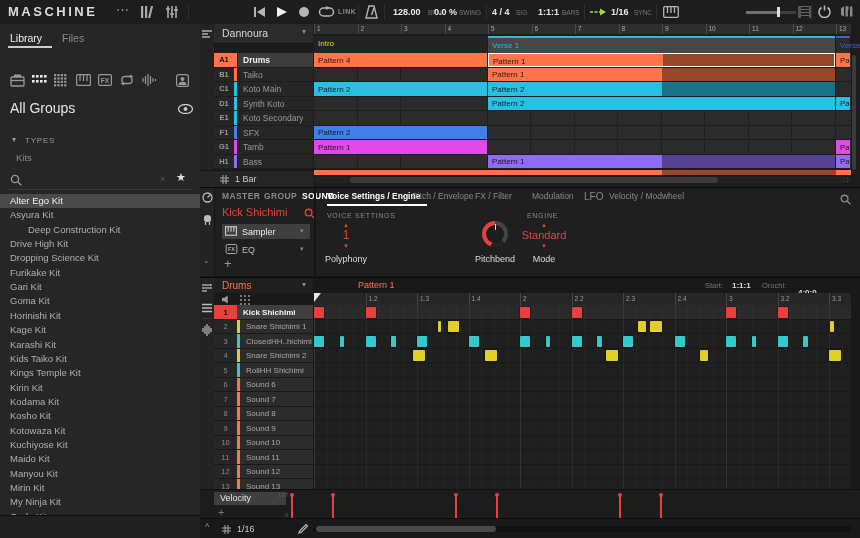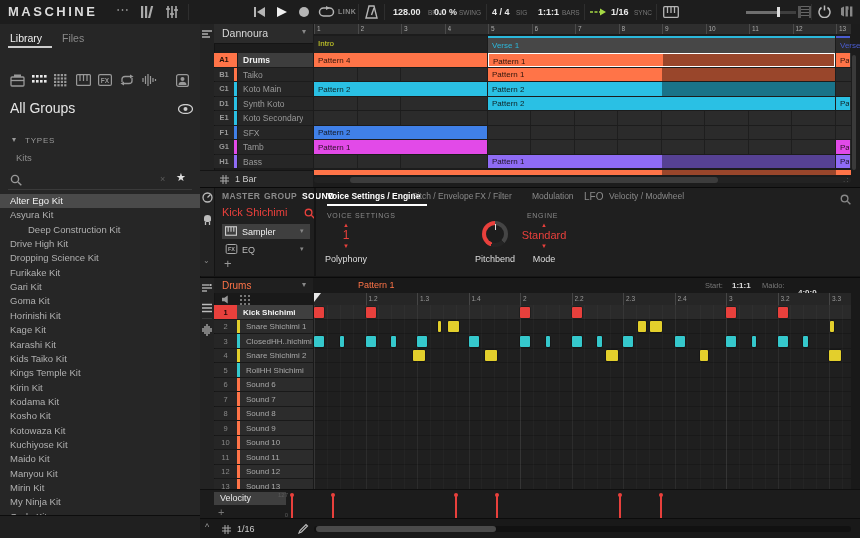--- a/index.html
+++ b/index.html
@@ -616,21 +616,21 @@
             <rect x="0" y="8" width="2" height="2"></rect>
             <rect x="4" y="8" width="2" height="2"></rect>
             <rect x="8" y="8" width="2" height="2"></rect>
           </g>
         </svg>
     </div>
 
     <div class="abs nosel" style="left:158px;top:2px;font-size:9px;color:#ff7448;">Pattern 1</div>
     <div class="abs nosel" style="left:505px;top:3px;font-size:7.5px;color:#777;">Start:</div>
     <div class="abs nosel" style="left:532px;top:2.5px;font-size:8px;font-weight:bold;color:#ddd;">1:1:1</div>
-    <div class="abs nosel" style="left:562px;top:3px;font-size:7.5px;color:#777;">Maido:</div>
+    <div class="abs nosel" style="left:562px;top:3px;font-size:7.5px;color:#777;">Orochi:</div>
     <div class="abs nosel" style="left:598px;top:10px;font-size:8px;font-weight:bold;color:#ddd;">4:0:0</div>
 
     <div id="ed-timeline" class="abs" style="left:114px;top:15px;width:537px;height:12px;background:#262626;border-bottom:1px solid #101010;">
       <div class="abs" style="left:0;top:0;width:0;height:0;border-top:9px solid #e8e8e8;border-right:7px solid transparent;"></div>
     <div style="position:absolute;left:51.5px;top:0;width:1px;height:12px;background:#454545;"></div>
         <div style="position:absolute;left:54.5px;top:2px;font-size:6.5px;color:#999;" class="nosel">1.2</div>
         <div style="position:absolute;left:103px;top:0;width:1px;height:12px;background:#454545;"></div>
         <div style="position:absolute;left:106px;top:2px;font-size:6.5px;color:#999;" class="nosel">1.3</div>
         <div style="position:absolute;left:154.5px;top:0;width:1px;height:12px;background:#454545;"></div>
         <div style="position:absolute;left:157.5px;top:2px;font-size:6.5px;color:#999;" class="nosel">1.4</div>

